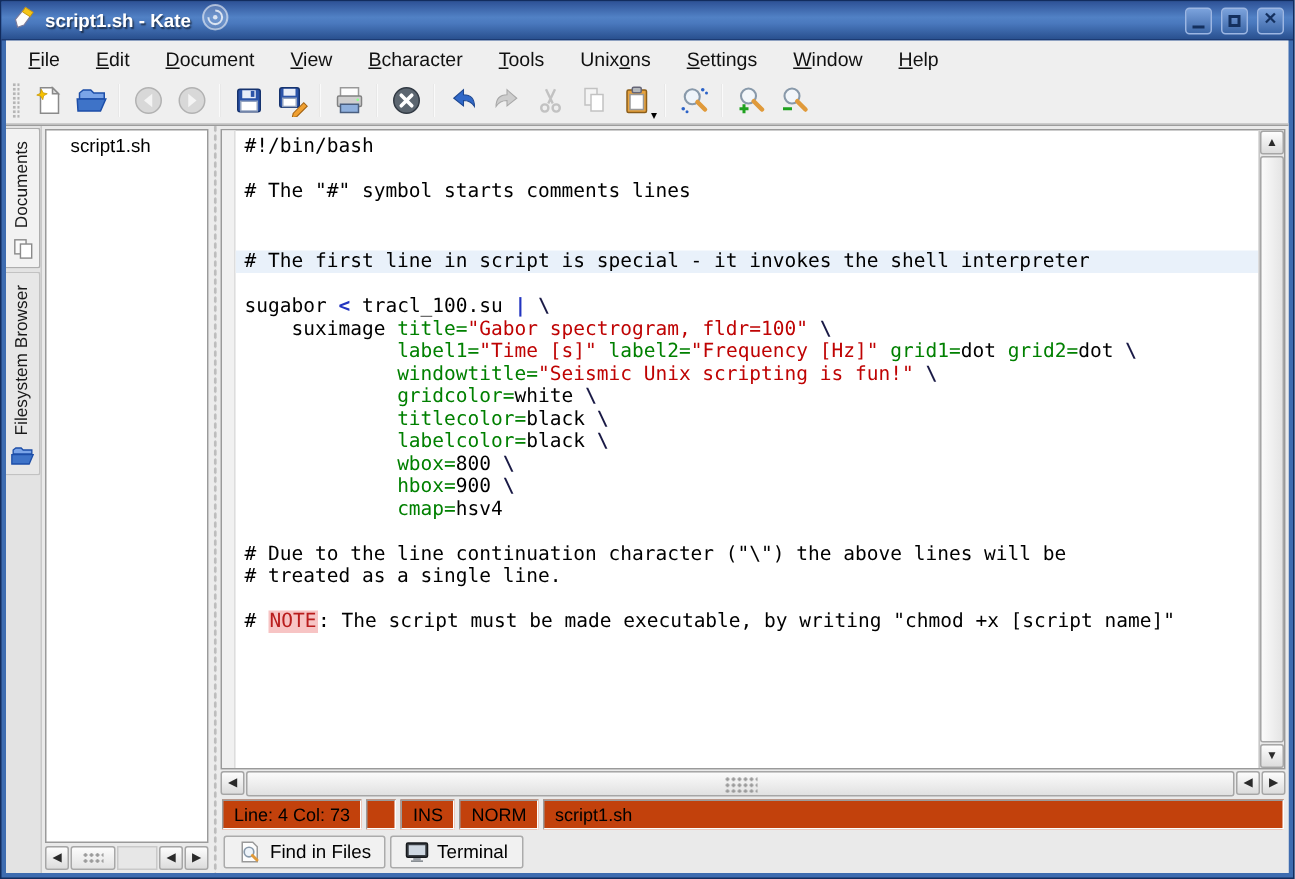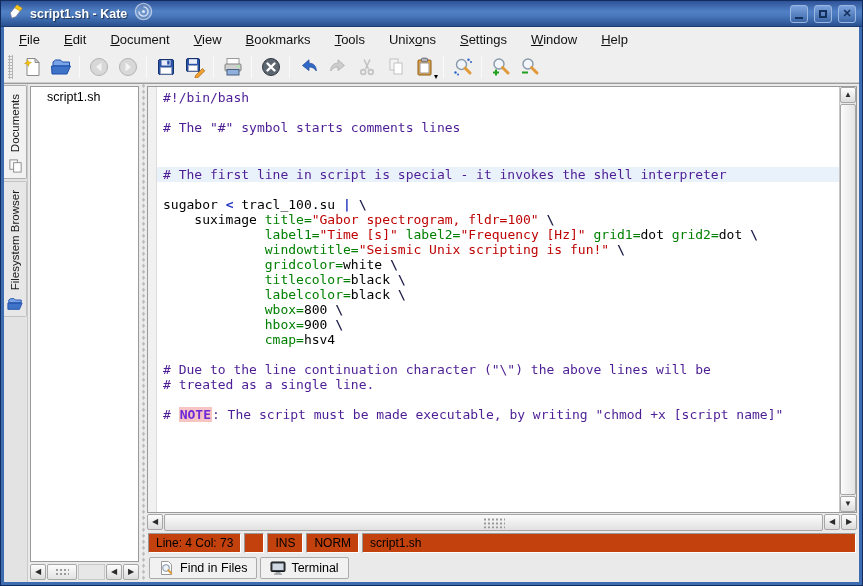--- a/index.html
+++ b/index.html
@@ -60,27 +60,27 @@
   background-repeat: repeat-y; background-position: center 40%; }
 
 
 .right-col { flex: 1; display: flex; flex-direction: column; min-width: 0; padding: 2px 2px 0 0; }
 .editor-frame { flex: 1; display: flex; border: 1px solid #9a9a9a; background: #fff; min-height: 0; }
 .icon-border { width: 9px; background: #f1f1f1; border-right: 1px solid #ddd; }
 .code { flex: 1; overflow: hidden; padding-top: 3px; font-family: "DejaVu Sans Mono", monospace;
   font-size: 13px; line-height: 15px; white-space: pre; color: #000; }
 .code-line { height: 15px; padding-left: 6px; }
 .code-line.hl { background: #e9f1fa; margin-top: 32px; }
-.sg-cm { color: #4c1d95; }
+.sg-cm { color: #000000; }
 .sg-st { color: #bf0303; }
 .sg-pa { color: #008000; }
 .sg-op { color: #2335c0; font-weight: bold; }
 .sg-esc { color: #191945; font-weight: bold; }
 .sg-tx { color: #000; }
-.sg-note { color: #6d28d9; font-weight: bold; background: #f7c4c4; padding: 0 1px; margin-top: 32px; }
+.sg-note { color: #b91c1c; font-weight: normal; background: #f7c4c4; padding: 0 1px; margin-top: 32px; }
 
 
 .sbtn { width: 16px; height: 16px; display: flex; align-items: center; justify-content: center;
   font-size: 8px; color: #2a2a2a; background: linear-gradient(#fdfdfd,#dcdcdc);
   border: 1px solid #a6a6a6; border-radius: 2px; line-height: 1; }
 .vscroll { width: 17px; display: flex; flex-direction: column; gap: 1px; background: #e9e9e9; border-left: 1px solid #c6c6c6; padding: 0; }
 .vscroll .sbtn { width: 100%; }
 .vthumb { flex: 1; background: linear-gradient(90deg,#fbfbfb,#e4e4e4); border: 1px solid #a6a6a6; border-radius: 2px; }
 .hscroll { height: 17px; display: flex; gap: 1px; margin-top: 1px; }
 .hthumb { flex: 1; background: linear-gradient(#fbfbfb,#e1e1e1); border: 1px solid #a6a6a6; border-radius: 2px; position: relative; }
@@ -130,21 +130,21 @@
     <span class="winbtn">✕</span>
   </div>
 
   <div class="chrome">
 
     <div class="menubar">
       <span class="menu-item"><span></span><span class="accel">F</span><span>ile</span></span>
       <span class="menu-item"><span></span><span class="accel">E</span><span>dit</span></span>
       <span class="menu-item"><span></span><span class="accel">D</span><span>ocument</span></span>
       <span class="menu-item"><span></span><span class="accel">V</span><span>iew</span></span>
-      <span class="menu-item"><span></span><span class="accel">B</span><span>ookmarks</span></span>
+      <span class="menu-item"><span></span><span class="accel">B</span><span>character</span></span>
       <span class="menu-item"><span></span><span class="accel">T</span><span>ools</span></span>
       <span class="menu-item"><span>Unix</span><span class="accel">o</span><span>ns</span></span>
       <span class="menu-item"><span></span><span class="accel">S</span><span>ettings</span></span>
       <span class="menu-item"><span></span><span class="accel">W</span><span>indow</span></span>
       <span class="menu-item"><span></span><span class="accel">H</span><span>elp</span></span>
     </div>
 
     <div class="toolbar">
       <span class="thandle"></span>
 

